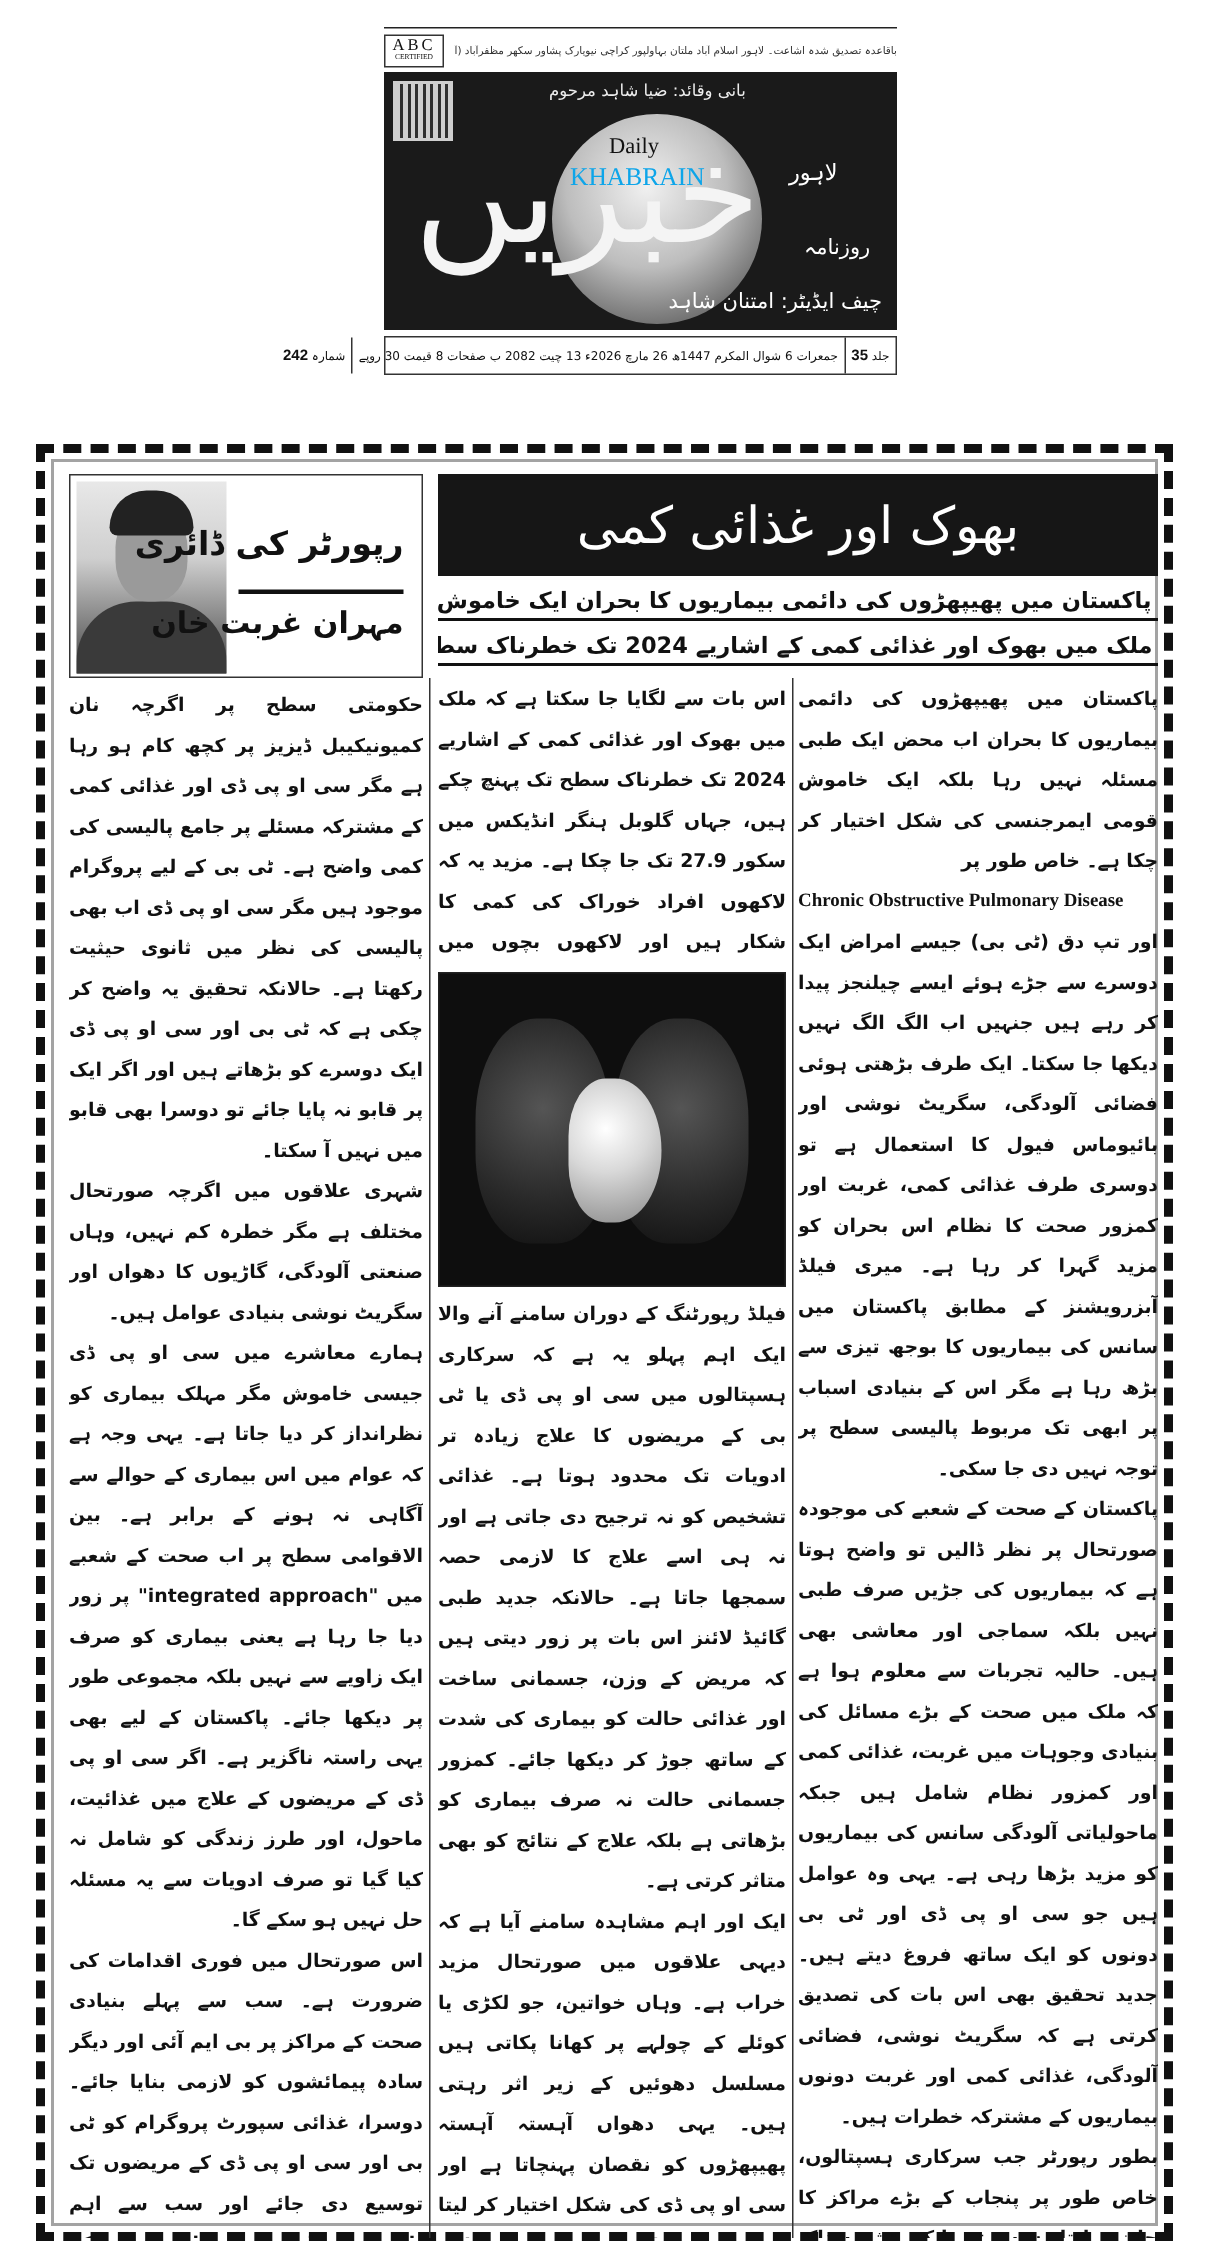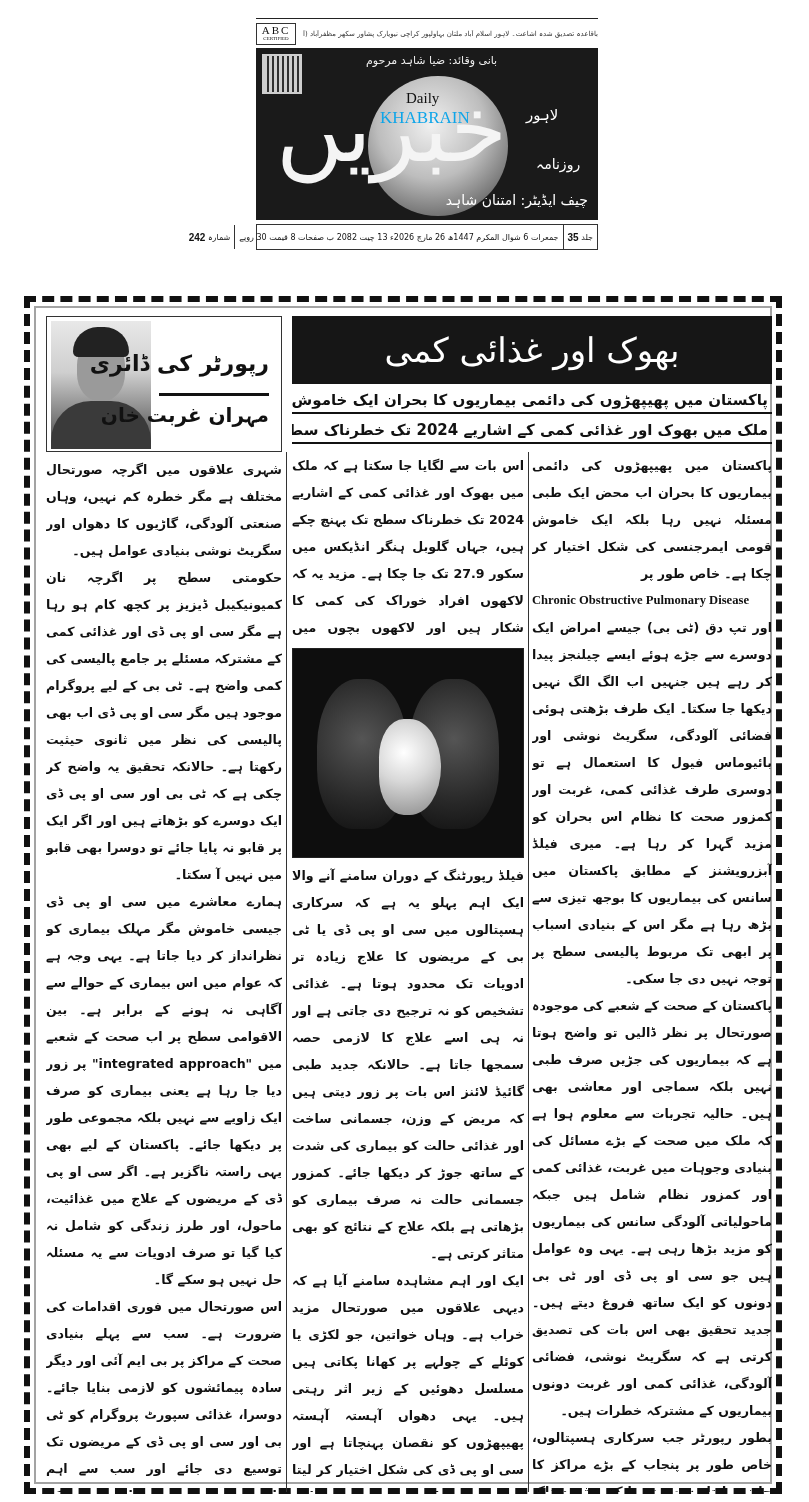--- a/index.html
+++ b/index.html
@@ -142,21 +142,21 @@
     </div>
     <div class="xray">
       <div class="lung-l"></div>
       <div class="lung-r"></div>
       <div class="heart"></div>
     </div>
 
     <div class="col-sep" style="left:250px;"></div>
 
     <div class="col col-left">
+      <p>حکومتی سطح پر اگرچہ نان کمیونیکیبل ڈیزیز پر کچھ کام ہو رہا ہے مگر سی او پی ڈی اور غذائی کمی کے مشترکہ مسئلے پر جامع پالیسی کی کمی واضح ہے۔ ٹی بی کے لیے پروگرام موجود ہیں مگر سی او پی ڈی اب بھی پالیسی کی نظر میں ثانوی حیثیت رکھتا ہے۔ حالانکہ تحقیق یہ واضح کر چکی ہے کہ ٹی بی اور سی او پی ڈی ایک دوسرے کو بڑھاتے ہیں اور اگر ایک پر قابو نہ پایا جائے تو دوسرا بھی قابو میں نہیں آ سکتا۔</p>
       <p>شہری علاقوں میں اگرچہ صورتحال مختلف ہے مگر خطرہ کم نہیں، وہاں صنعتی آلودگی، گاڑیوں کا دھواں اور سگریٹ نوشی بنیادی عوامل ہیں۔</p>
-      <p>حکومتی سطح پر اگرچہ نان کمیونیکیبل ڈیزیز پر کچھ کام ہو رہا ہے مگر سی او پی ڈی اور غذائی کمی کے مشترکہ مسئلے پر جامع پالیسی کی کمی واضح ہے۔ ٹی بی کے لیے پروگرام موجود ہیں مگر سی او پی ڈی اب بھی پالیسی کی نظر میں ثانوی حیثیت رکھتا ہے۔ حالانکہ تحقیق یہ واضح کر چکی ہے کہ ٹی بی اور سی او پی ڈی ایک دوسرے کو بڑھاتے ہیں اور اگر ایک پر قابو نہ پایا جائے تو دوسرا بھی قابو میں نہیں آ سکتا۔</p>
       <p>ہمارے معاشرے میں سی او پی ڈی جیسی خاموش مگر مہلک بیماری کو نظرانداز کر دیا جاتا ہے۔ یہی وجہ ہے کہ عوام میں اس بیماری کے حوالے سے آگاہی نہ ہونے کے برابر ہے۔ بین الاقوامی سطح پر اب صحت کے شعبے میں "integrated approach" پر زور دیا جا رہا ہے یعنی بیماری کو صرف ایک زاویے سے نہیں بلکہ مجموعی طور پر دیکھا جائے۔ پاکستان کے لیے بھی یہی راستہ ناگزیر ہے۔ اگر سی او پی ڈی کے مریضوں کے علاج میں غذائیت، ماحول، اور طرز زندگی کو شامل نہ کیا گیا تو صرف ادویات سے یہ مسئلہ حل نہیں ہو سکے گا۔</p>
       <p>اس صورتحال میں فوری اقدامات کی ضرورت ہے۔ سب سے پہلے بنیادی صحت کے مراکز پر بی ایم آئی اور دیگر سادہ پیمائشوں کو لازمی بنایا جائے۔ دوسرا، غذائی سپورٹ پروگرام کو ٹی بی اور سی او پی ڈی کے مریضوں تک توسیع دی جائے اور سب سے اہم پالیسی سطح پر سی او پی ڈی کو وہی اہمیت دی جائے جو دیگر بڑی بیماریوں کو دی جاتی ہے۔ اگر ان اقدامات پر سنجیدگی سے عمل نہ کیا گیا تو پاکستان میں پھیپھڑوں کی بیماریوں کا بوجھ آنے والے برسوں میں مزید بڑھ سکتا ہے۔ یہ صرف ایک طبی مسئلہ نہیں بلکہ ایک معاشی اور سماجی بحران بن سکتا ہے۔ اب وقت آ چکا ہے کہ اس خاموش خطرے کو سنجیدگی سے لیا جائے کیونکہ سانس کا مسئلہ صرف ایک فرد کا نہیں بلکہ پورے معاشرے کا مسئلہ بن چکا ہے۔</p>
 
     </div>
 
   </div>
 </div>
 
 </body></html>

